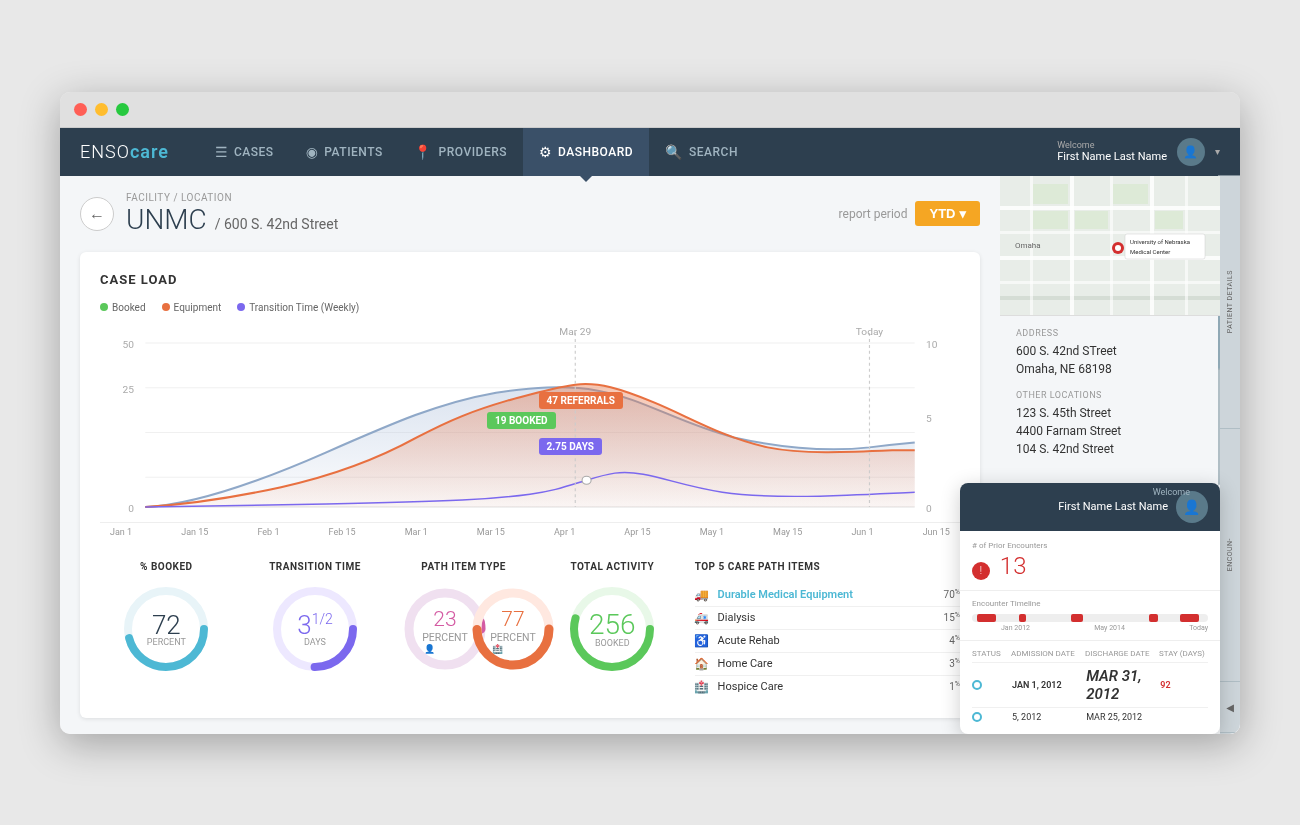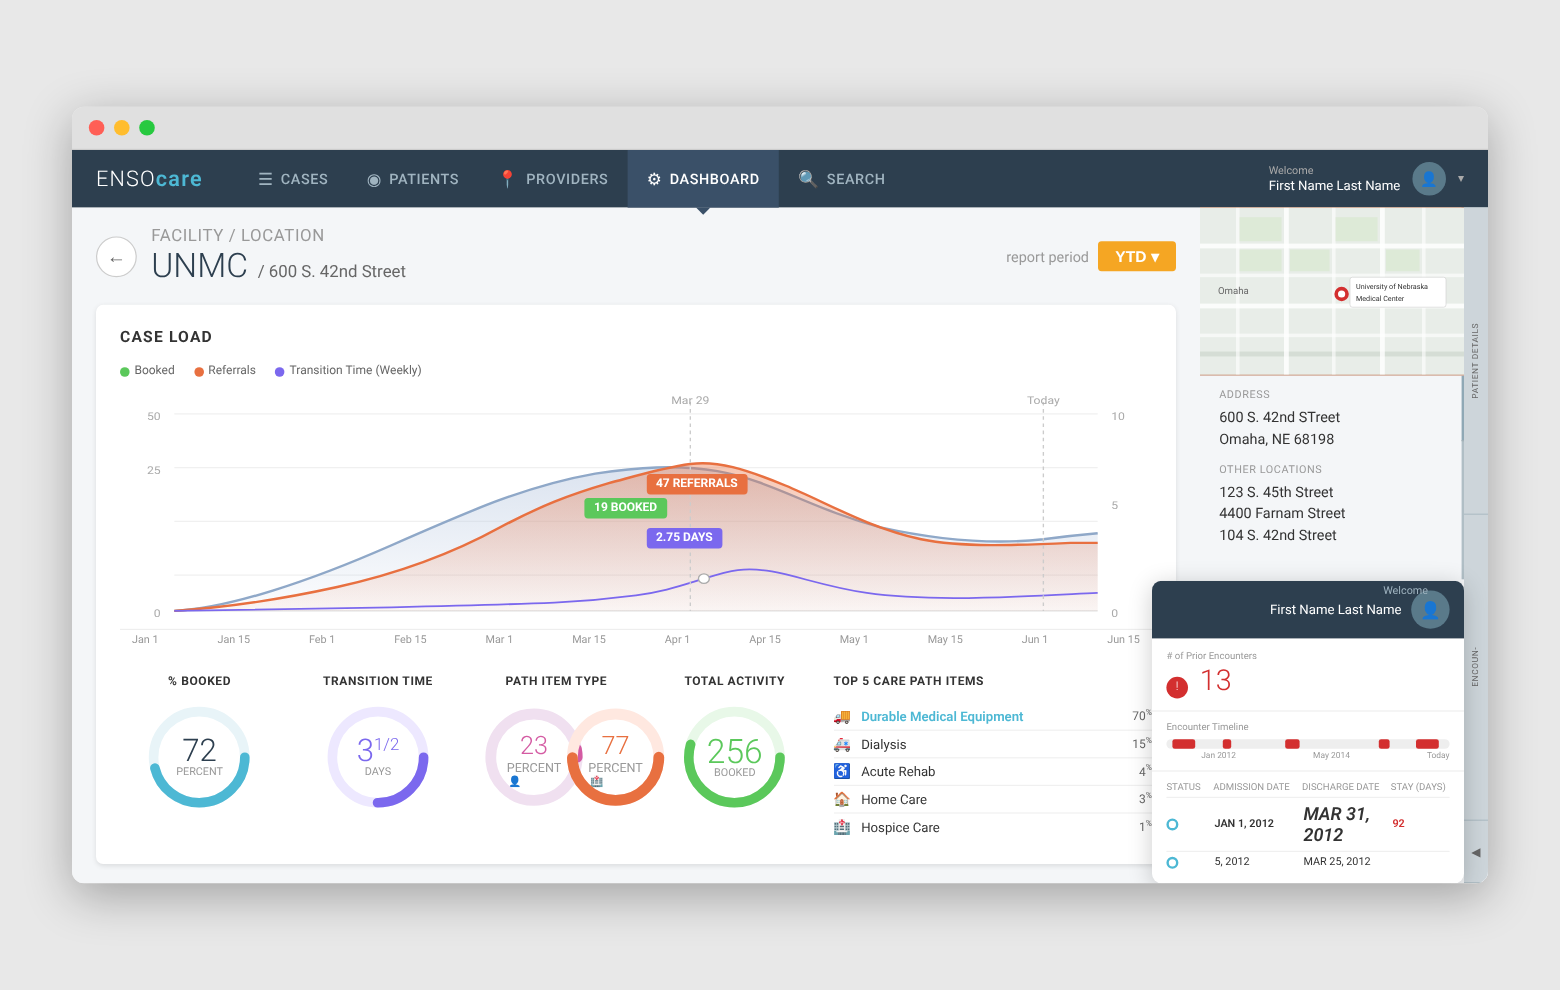--- a/index.html
+++ b/index.html
@@ -123,21 +123,21 @@
       width: 34px; height: 34px;
       border-radius: 50%;
       border: 1px solid #ccc;
       background: white;
       display: flex; align-items: center; justify-content: center;
       cursor: pointer;
       color: #666;
       font-size: 16px;
     }
     .facility-info { flex: 1; }
-    .facility-label { font-size: 14px; color: #999; text-transform: uppercase; letter-spacing: 0.5px; }
+    .facility-label { font-size: 10px; color: #999; text-transform: uppercase; letter-spacing: 0.5px; }
     .facility-name { font-size: 28px; font-weight: 300; color: #2d3f4f; }
     .facility-address { font-size: 14px; color: #666; margin-left: 4px; }
     .report-period {
       display: flex;
       align-items: center;
       gap: 8px;
       font-size: 12px;
       color: #999;
     }
     .ytd-btn {
@@ -311,21 +311,21 @@
       padding: 12px 6px;
       cursor: pointer;
       border-bottom: 1px solid #a0aeb5;
     }
     .side-tab.active { background: #8fa8b5; }
 
     
     .map-container {
       width: 220px;
       height: 140px;
-      background: #c2410c;
+      background: #4c1d95;
       position: relative;
       overflow: hidden;
       border-bottom: 1px solid #ddd;
     }
     .map-bg {
       width: 100%;
       height: 100%;
       background: #ddeedd;
       position: relative;
     }
@@ -553,21 +553,21 @@
 
         <div class="chart-section">
           <div class="chart-title">CASE LOAD</div>
           <div class="chart-legend">
             <div class="legend-item">
               <div class="legend-dot" style="background:#5bc85b;"></div>
               <span>Booked</span>
             </div>
             <div class="legend-item">
               <div class="legend-dot" style="background:#e87040;"></div>
-              <span>Referrals</span>
+              <span>Equipment</span>
             </div>
             <div class="legend-item">
               <div class="legend-dot" style="background:#7b68ee;"></div>
               <span>Transition Time (Weekly)</span>
             </div>
           </div>
 
           <div class="chart-container">
             <svg class="chart-svg" viewBox="0 0 760 200" preserveAspectRatio="none">
 

